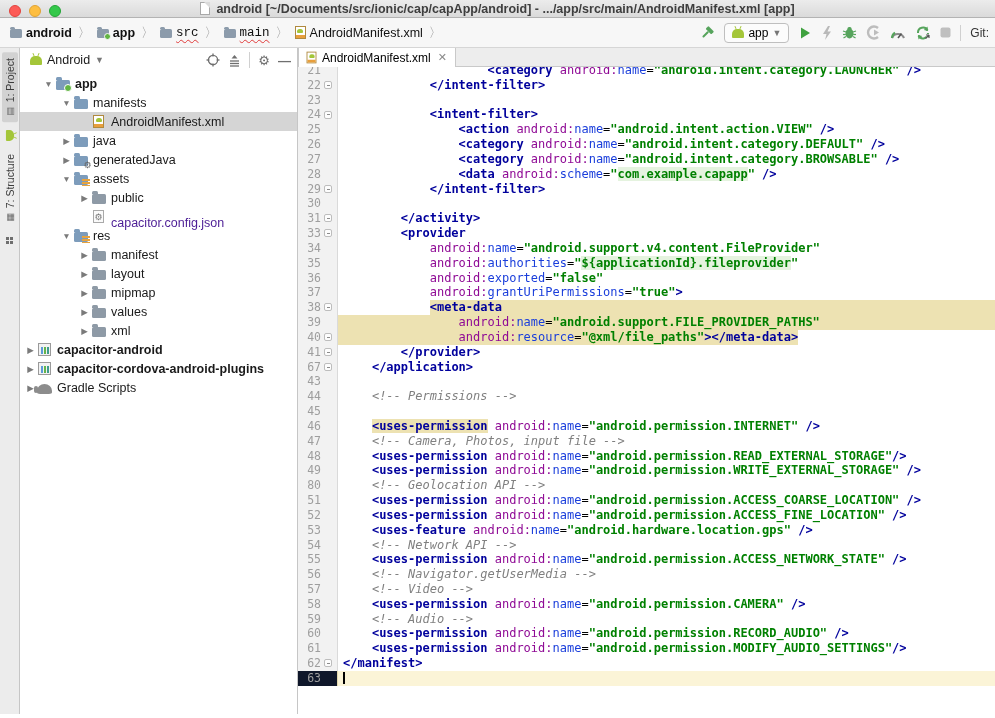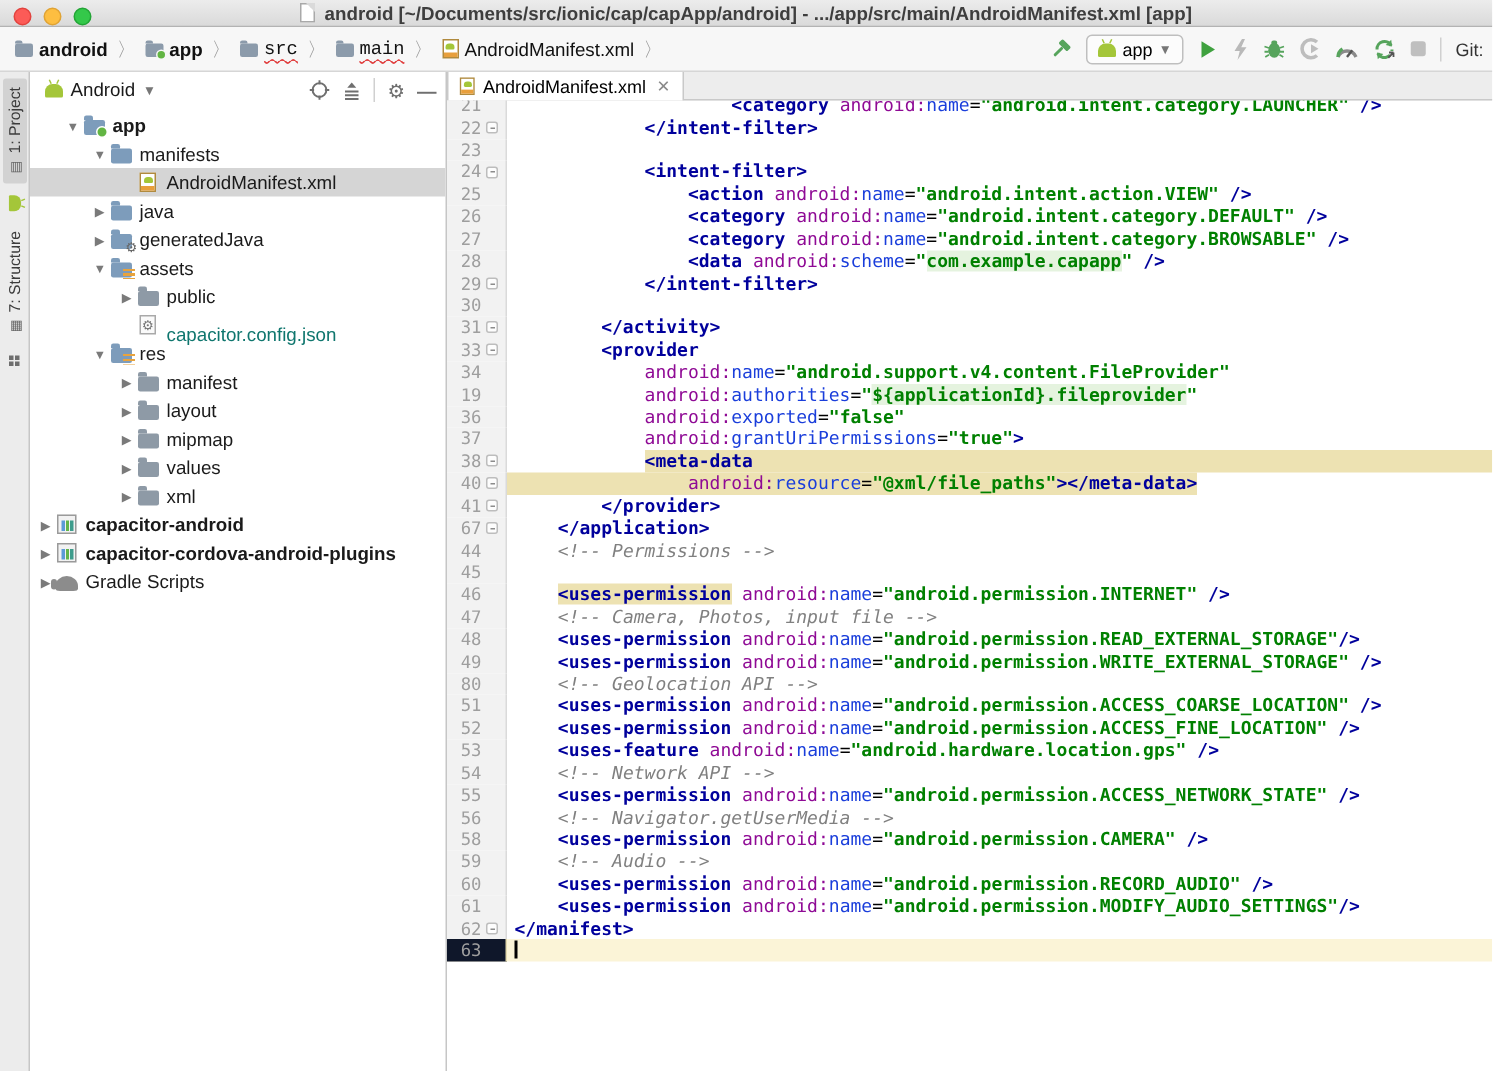--- a/index.html
+++ b/index.html
@@ -343,21 +343,21 @@
             <span class="ticon">
               <span class="icn-folder plain"></span>
             </span>
             <span class="tlabel">public</span>
           </div>
           <div class="trow" style="padding-left: 58px;">
             <span class="chev"></span>
             <span class="ticon">
               <span class="icn-json"></span>
             </span>
-            <span class="tlabel" style="color: #0f766e; margin-top: 13px;">capacitor.config.json</span>
+            <span class="tlabel" style="color: #4c1d95; margin-top: 13px;">capacitor.config.json</span>
           </div>
           <div class="trow" style="padding-left: 40px;">
             <span class="chev">▼</span>
             <span class="ticon">
               <span class="icn-folder stripes"></span>
             </span>
             <span class="tlabel">res</span>
           </div>
           <div class="trow" style="padding-left: 58px;">
             <span class="chev">▶</span>
@@ -434,40 +434,43 @@
             <div class="line"><div class="gut"><span class="num">24</span><span class="foldc"><span class="fold-ic"></span></span></div><div class="code"><span class="segs">            <span class="s-tag">&lt;intent-filter&gt;</span></span></div></div>
             <div class="line"><div class="gut"><span class="num">25</span><span class="foldc"></span></div><div class="code"><span class="segs">                <span class="s-tag">&lt;action</span><span class="s-ns"> android:</span><span class="s-an">name</span><span class="s-pl">=</span><span class="s-val">"android.intent.action.VIEW"</span><span class="s-tag"> /&gt;</span></span></div></div>
             <div class="line"><div class="gut"><span class="num">26</span><span class="foldc"></span></div><div class="code"><span class="segs">                <span class="s-tag">&lt;category</span><span class="s-ns"> android:</span><span class="s-an">name</span><span class="s-pl">=</span><span class="s-val">"android.intent.category.DEFAULT"</span><span class="s-tag"> /&gt;</span></span></div></div>
             <div class="line"><div class="gut"><span class="num">27</span><span class="foldc"></span></div><div class="code"><span class="segs">                <span class="s-tag">&lt;category</span><span class="s-ns"> android:</span><span class="s-an">name</span><span class="s-pl">=</span><span class="s-val">"android.intent.category.BROWSABLE"</span><span class="s-tag"> /&gt;</span></span></div></div>
             <div class="line"><div class="gut"><span class="num">28</span><span class="foldc"></span></div><div class="code"><span class="segs">                <span class="s-tag">&lt;data</span><span class="s-ns"> android:</span><span class="s-an">scheme</span><span class="s-pl">=</span><span class="s-val">"</span><span class="s-val s-inj">com.example.capapp</span><span class="s-val">"</span><span class="s-tag"> /&gt;</span></span></div></div>
             <div class="line"><div class="gut"><span class="num">29</span><span class="foldc"><span class="fold-ic"></span></span></div><div class="code"><span class="segs">            <span class="s-tag">&lt;/intent-filter&gt;</span></span></div></div>
             <div class="line"><div class="gut"><span class="num">30</span><span class="foldc"></span></div><div class="code"><span class="segs"></span></div></div>
             <div class="line"><div class="gut"><span class="num">31</span><span class="foldc"><span class="fold-ic"></span></span></div><div class="code"><span class="segs">        <span class="s-tag">&lt;/activity&gt;</span></span></div></div>
             <div class="line"><div class="gut"><span class="num">33</span><span class="foldc"><span class="fold-ic"></span></span></div><div class="code"><span class="segs">        <span class="s-tag">&lt;provider</span></span></div></div>
             <div class="line"><div class="gut"><span class="num">34</span><span class="foldc"></span></div><div class="code"><span class="segs">            <span class="s-ns">android:</span><span class="s-an">name</span><span class="s-pl">=</span><span class="s-val">"android.support.v4.content.FileProvider"</span></span></div></div>
-            <div class="line"><div class="gut"><span class="num">19</span><span class="foldc"></span></div><div class="code"><span class="segs">            <span class="s-ns">android:</span><span class="s-an">authorities</span><span class="s-pl">=</span><span class="s-val">"</span><span class="s-val s-inj">${applicationId}.fileprovider</span><span class="s-val">"</span></span></div></div>
+            <div class="line"><div class="gut"><span class="num">35</span><span class="foldc"></span></div><div class="code"><span class="segs">            <span class="s-ns">android:</span><span class="s-an">authorities</span><span class="s-pl">=</span><span class="s-val">"</span><span class="s-val s-inj">${applicationId}.fileprovider</span><span class="s-val">"</span></span></div></div>
             <div class="line"><div class="gut"><span class="num">36</span><span class="foldc"></span></div><div class="code"><span class="segs">            <span class="s-ns">android:</span><span class="s-an">exported</span><span class="s-pl">=</span><span class="s-val">"false"</span></span></div></div>
             <div class="line"><div class="gut"><span class="num">37</span><span class="foldc"></span></div><div class="code"><span class="segs">            <span class="s-ns">android:</span><span class="s-an">grantUriPermissions</span><span class="s-pl">=</span><span class="s-val">"true"</span><span class="s-tag">&gt;</span></span></div></div>
             <div class="line"><div class="gut"><span class="num">38</span><span class="foldc"><span class="fold-ic"></span></span></div><div class="code"><div class="hl" style="left: calc(12ch + 5px); right: 0px;"></div><span class="segs">            <span class="s-tag">&lt;meta-data</span></span></div></div>
+            <div class="line"><div class="gut"><span class="num">39</span><span class="foldc"></span></div><div class="code"><div class="hl" style="left: 0px; right: 0px;"></div><span class="segs">                <span class="s-ns">android:</span><span class="s-an">name</span><span class="s-pl">=</span><span class="s-val">"android.support.FILE_PROVIDER_PATHS"</span></span></div></div>
             <div class="line"><div class="gut"><span class="num">40</span><span class="foldc"><span class="fold-ic"></span></span></div><div class="code"><div class="hl" style="left: 0px; width: calc(63ch + 5px);"></div><span class="segs">                <span class="s-ns">android:</span><span class="s-an">resource</span><span class="s-pl">=</span><span class="s-val">"@xml/file_paths"</span><span class="s-tag">&gt;&lt;/meta-data&gt;</span></span></div></div>
             <div class="line"><div class="gut"><span class="num">41</span><span class="foldc"><span class="fold-ic"></span></span></div><div class="code"><span class="segs">        <span class="s-tag">&lt;/provider&gt;</span></span></div></div>
             <div class="line"><div class="gut"><span class="num">67</span><span class="foldc"><span class="fold-ic"></span></span></div><div class="code"><span class="segs">    <span class="s-tag">&lt;/application&gt;</span></span></div></div>
+            <div class="line"><div class="gut"><span class="num">43</span><span class="foldc"></span></div><div class="code"><span class="segs"></span></div></div>
             <div class="line"><div class="gut"><span class="num">44</span><span class="foldc"></span></div><div class="code"><span class="segs">    <span class="s-cmt">&lt;!-- Permissions --&gt;</span></span></div></div>
             <div class="line"><div class="gut"><span class="num">45</span><span class="foldc"></span></div><div class="code"><span class="segs"></span></div></div>
             <div class="line"><div class="gut"><span class="num">46</span><span class="foldc"></span></div><div class="code"><span class="segs">    <span class="s-tag s-hl">&lt;uses-permission</span><span class="s-ns"> android:</span><span class="s-an">name</span><span class="s-pl">=</span><span class="s-val">"android.permission.INTERNET"</span><span class="s-tag"> /&gt;</span></span></div></div>
             <div class="line"><div class="gut"><span class="num">47</span><span class="foldc"></span></div><div class="code"><span class="segs">    <span class="s-cmt">&lt;!-- Camera, Photos, input file --&gt;</span></span></div></div>
             <div class="line"><div class="gut"><span class="num">48</span><span class="foldc"></span></div><div class="code"><span class="segs">    <span class="s-tag">&lt;uses-permission</span><span class="s-ns"> android:</span><span class="s-an">name</span><span class="s-pl">=</span><span class="s-val">"android.permission.READ_EXTERNAL_STORAGE"</span><span class="s-tag">/&gt;</span></span></div></div>
             <div class="line"><div class="gut"><span class="num">49</span><span class="foldc"></span></div><div class="code"><span class="segs">    <span class="s-tag">&lt;uses-permission</span><span class="s-ns"> android:</span><span class="s-an">name</span><span class="s-pl">=</span><span class="s-val">"android.permission.WRITE_EXTERNAL_STORAGE"</span><span class="s-tag"> /&gt;</span></span></div></div>
             <div class="line"><div class="gut"><span class="num">80</span><span class="foldc"></span></div><div class="code"><span class="segs">    <span class="s-cmt">&lt;!-- Geolocation API --&gt;</span></span></div></div>
             <div class="line"><div class="gut"><span class="num">51</span><span class="foldc"></span></div><div class="code"><span class="segs">    <span class="s-tag">&lt;uses-permission</span><span class="s-ns"> android:</span><span class="s-an">name</span><span class="s-pl">=</span><span class="s-val">"android.permission.ACCESS_COARSE_LOCATION"</span><span class="s-tag"> /&gt;</span></span></div></div>
             <div class="line"><div class="gut"><span class="num">52</span><span class="foldc"></span></div><div class="code"><span class="segs">    <span class="s-tag">&lt;uses-permission</span><span class="s-ns"> android:</span><span class="s-an">name</span><span class="s-pl">=</span><span class="s-val">"android.permission.ACCESS_FINE_LOCATION"</span><span class="s-tag"> /&gt;</span></span></div></div>
             <div class="line"><div class="gut"><span class="num">53</span><span class="foldc"></span></div><div class="code"><span class="segs">    <span class="s-tag">&lt;uses-feature</span><span class="s-ns"> android:</span><span class="s-an">name</span><span class="s-pl">=</span><span class="s-val">"android.hardware.location.gps"</span><span class="s-tag"> /&gt;</span></span></div></div>
             <div class="line"><div class="gut"><span class="num">54</span><span class="foldc"></span></div><div class="code"><span class="segs">    <span class="s-cmt">&lt;!-- Network API --&gt;</span></span></div></div>
             <div class="line"><div class="gut"><span class="num">55</span><span class="foldc"></span></div><div class="code"><span class="segs">    <span class="s-tag">&lt;uses-permission</span><span class="s-ns"> android:</span><span class="s-an">name</span><span class="s-pl">=</span><span class="s-val">"android.permission.ACCESS_NETWORK_STATE"</span><span class="s-tag"> /&gt;</span></span></div></div>
             <div class="line"><div class="gut"><span class="num">56</span><span class="foldc"></span></div><div class="code"><span class="segs">    <span class="s-cmt">&lt;!-- Navigator.getUserMedia --&gt;</span></span></div></div>
+            <div class="line"><div class="gut"><span class="num">57</span><span class="foldc"></span></div><div class="code"><span class="segs">    <span class="s-cmt">&lt;!-- Video --&gt;</span></span></div></div>
             <div class="line"><div class="gut"><span class="num">58</span><span class="foldc"></span></div><div class="code"><span class="segs">    <span class="s-tag">&lt;uses-permission</span><span class="s-ns"> android:</span><span class="s-an">name</span><span class="s-pl">=</span><span class="s-val">"android.permission.CAMERA"</span><span class="s-tag"> /&gt;</span></span></div></div>
             <div class="line"><div class="gut"><span class="num">59</span><span class="foldc"></span></div><div class="code"><span class="segs">    <span class="s-cmt">&lt;!-- Audio --&gt;</span></span></div></div>
             <div class="line"><div class="gut"><span class="num">60</span><span class="foldc"></span></div><div class="code"><span class="segs">    <span class="s-tag">&lt;uses-permission</span><span class="s-ns"> android:</span><span class="s-an">name</span><span class="s-pl">=</span><span class="s-val">"android.permission.RECORD_AUDIO"</span><span class="s-tag"> /&gt;</span></span></div></div>
             <div class="line"><div class="gut"><span class="num">61</span><span class="foldc"></span></div><div class="code"><span class="segs">    <span class="s-tag">&lt;uses-permission</span><span class="s-ns"> android:</span><span class="s-an">name</span><span class="s-pl">=</span><span class="s-val">"android.permission.MODIFY_AUDIO_SETTINGS"</span><span class="s-tag">/&gt;</span></span></div></div>
             <div class="line"><div class="gut"><span class="num">62</span><span class="foldc"><span class="fold-ic"></span></span></div><div class="code"><span class="segs"><span class="s-tag">&lt;/manifest&gt;</span></span></div></div>
             <div class="line cur"><div class="gut"><span class="num">63</span><span class="foldc"></span></div><div class="code"><span class="segs"><span class="caret"></span></span></div></div>
           </div>
       </div>
     </div>
   </div>

